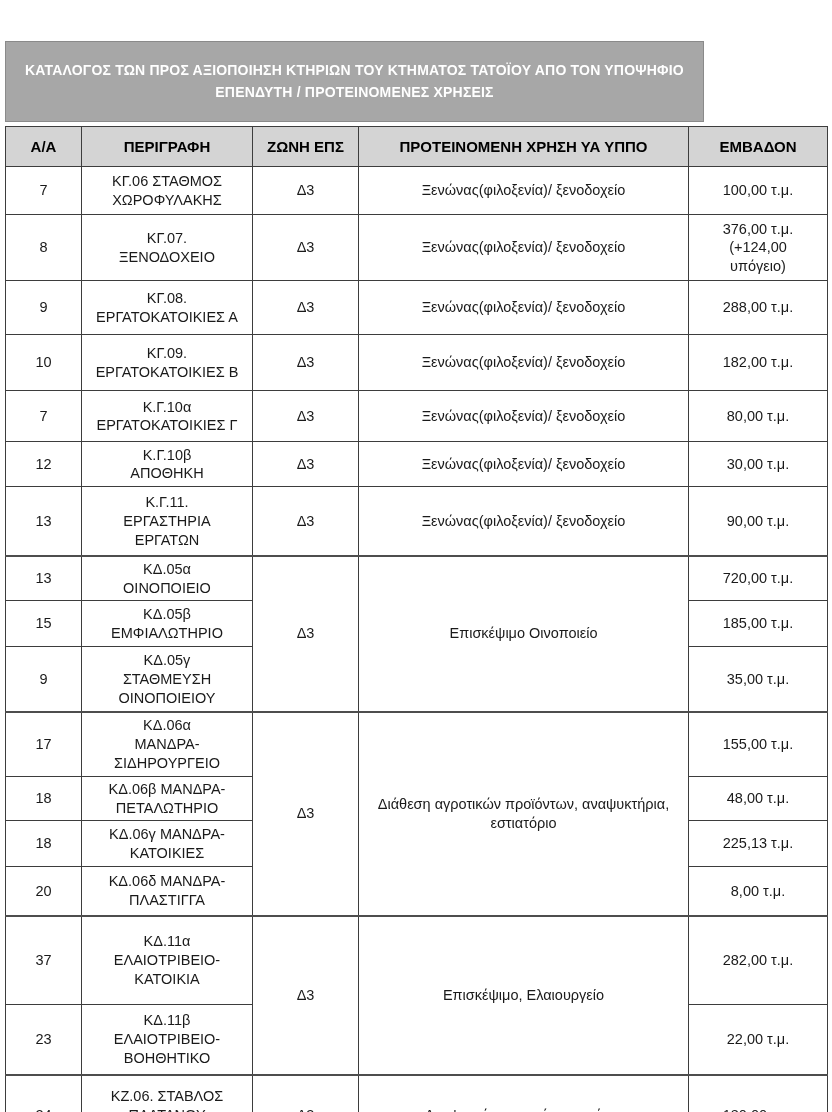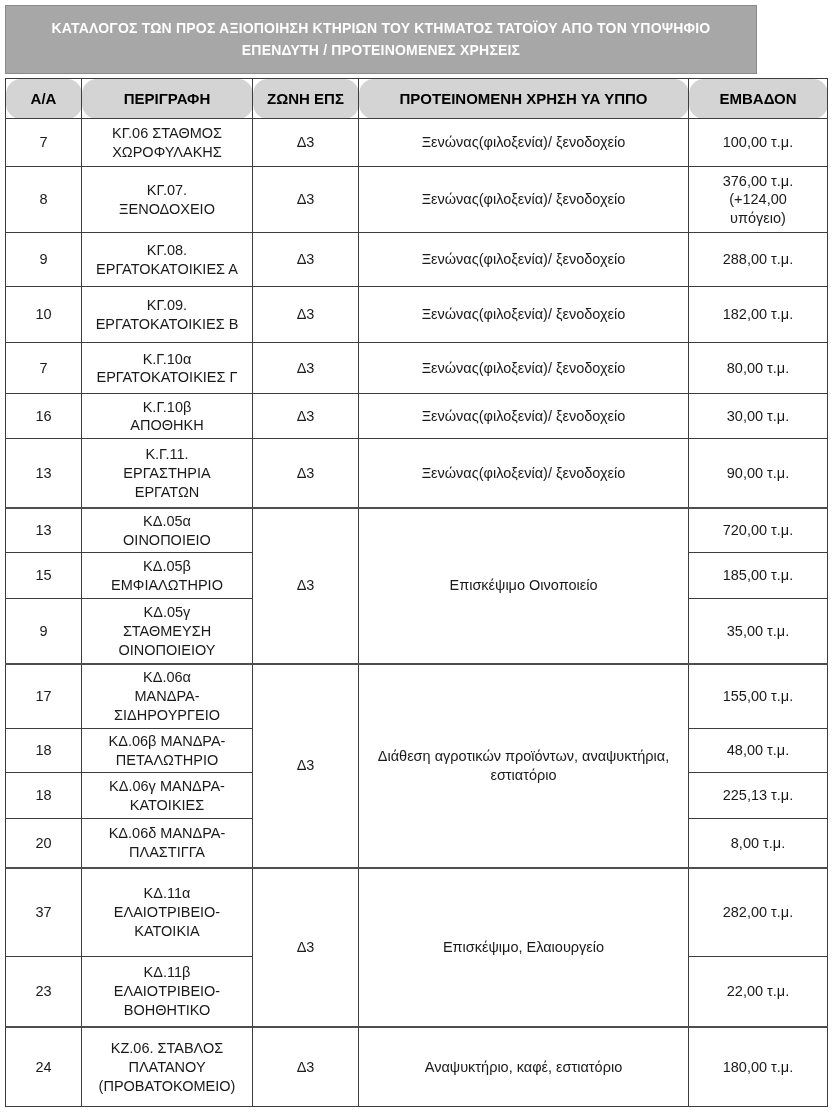--- a/index.html
+++ b/index.html
@@ -12,32 +12,33 @@
   }
   .page {
     width: 832px;
     height: 1112px;
     box-sizing: border-box;
     padding: 5px 5px 0 5px;
     position: relative;
     overflow: hidden;
   }
   .title-bar {
-    width: 752px;
+    width: 699px;
     box-sizing: border-box;
     background: #a7a7a7;
     border: 1px solid #8a8a8a;
     color: #ffffff;
     font-weight: bold;
     text-align: center;
     font-size: 14px;
     line-height: 1.55;
-    padding: 12px 10px;
+    padding: 18px 10px;
     white-space: pre-line;
     letter-spacing: 0.2px;
+    margin-top: 36px;
   }
   .gap {
     height: 4px;
   }
   table.main {
     border-collapse: collapse;
     width: 822px;
     table-layout: fixed;
   }
   table.main th,
@@ -49,21 +50,20 @@
     padding: 2px 5px;
     box-sizing: border-box;
     overflow: hidden;
   }
   table.main th {
     background: #d4d4d4;
     font-size: 15px;
     font-weight: bold;
     height: 40px;
     color: #000000;
-    border-radius: 15px;
   }
   table.main td {
     font-size: 14.5px;
     line-height: 1.3;
     background: #ffffff;
   }
   tr.group-top > td {
     border-top-width: 2.5px;
     border-top-color: #4d4d4d;
   }
@@ -138,21 +138,21 @@
       </tr>
       <tr style="height:51px">
         <td>7</td>
         <td>Κ.Γ.10α
 ΕΡΓΑΤΟΚΑΤΟΙΚΙΕΣ Γ</td>
         <td>Δ3</td>
         <td>Ξενώνας(φιλοξενία)/ ξενοδοχείο</td>
         <td>80,00 τ.μ.</td>
       </tr>
       <tr style="height:45px">
-        <td>16</td>
+        <td>12</td>
         <td>Κ.Γ.10β
 ΑΠΟΘΗΚΗ</td>
         <td>Δ3</td>
         <td>Ξενώνας(φιλοξενία)/ ξενοδοχείο</td>
         <td>30,00 τ.μ.</td>
       </tr>
       <tr style="height:69px">
         <td>13</td>
         <td>Κ.Γ.11.
 ΕΡΓΑΣΤΗΡΙΑ

